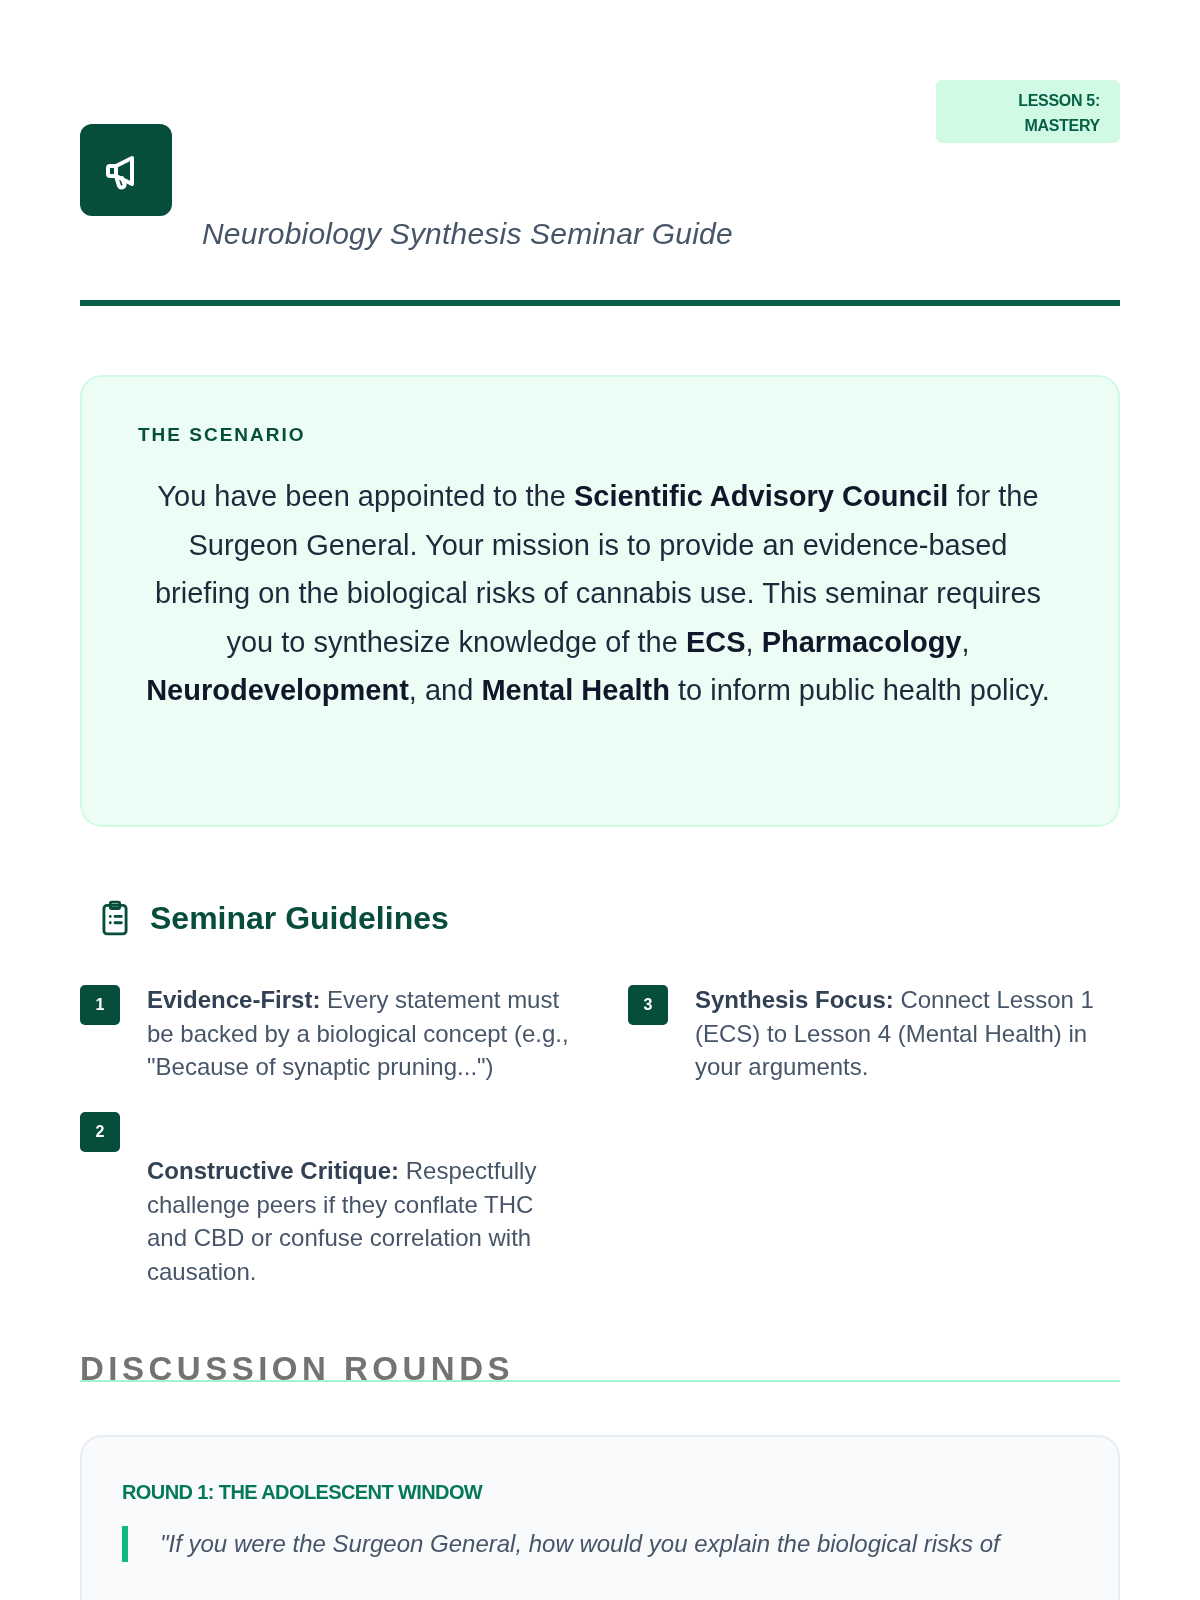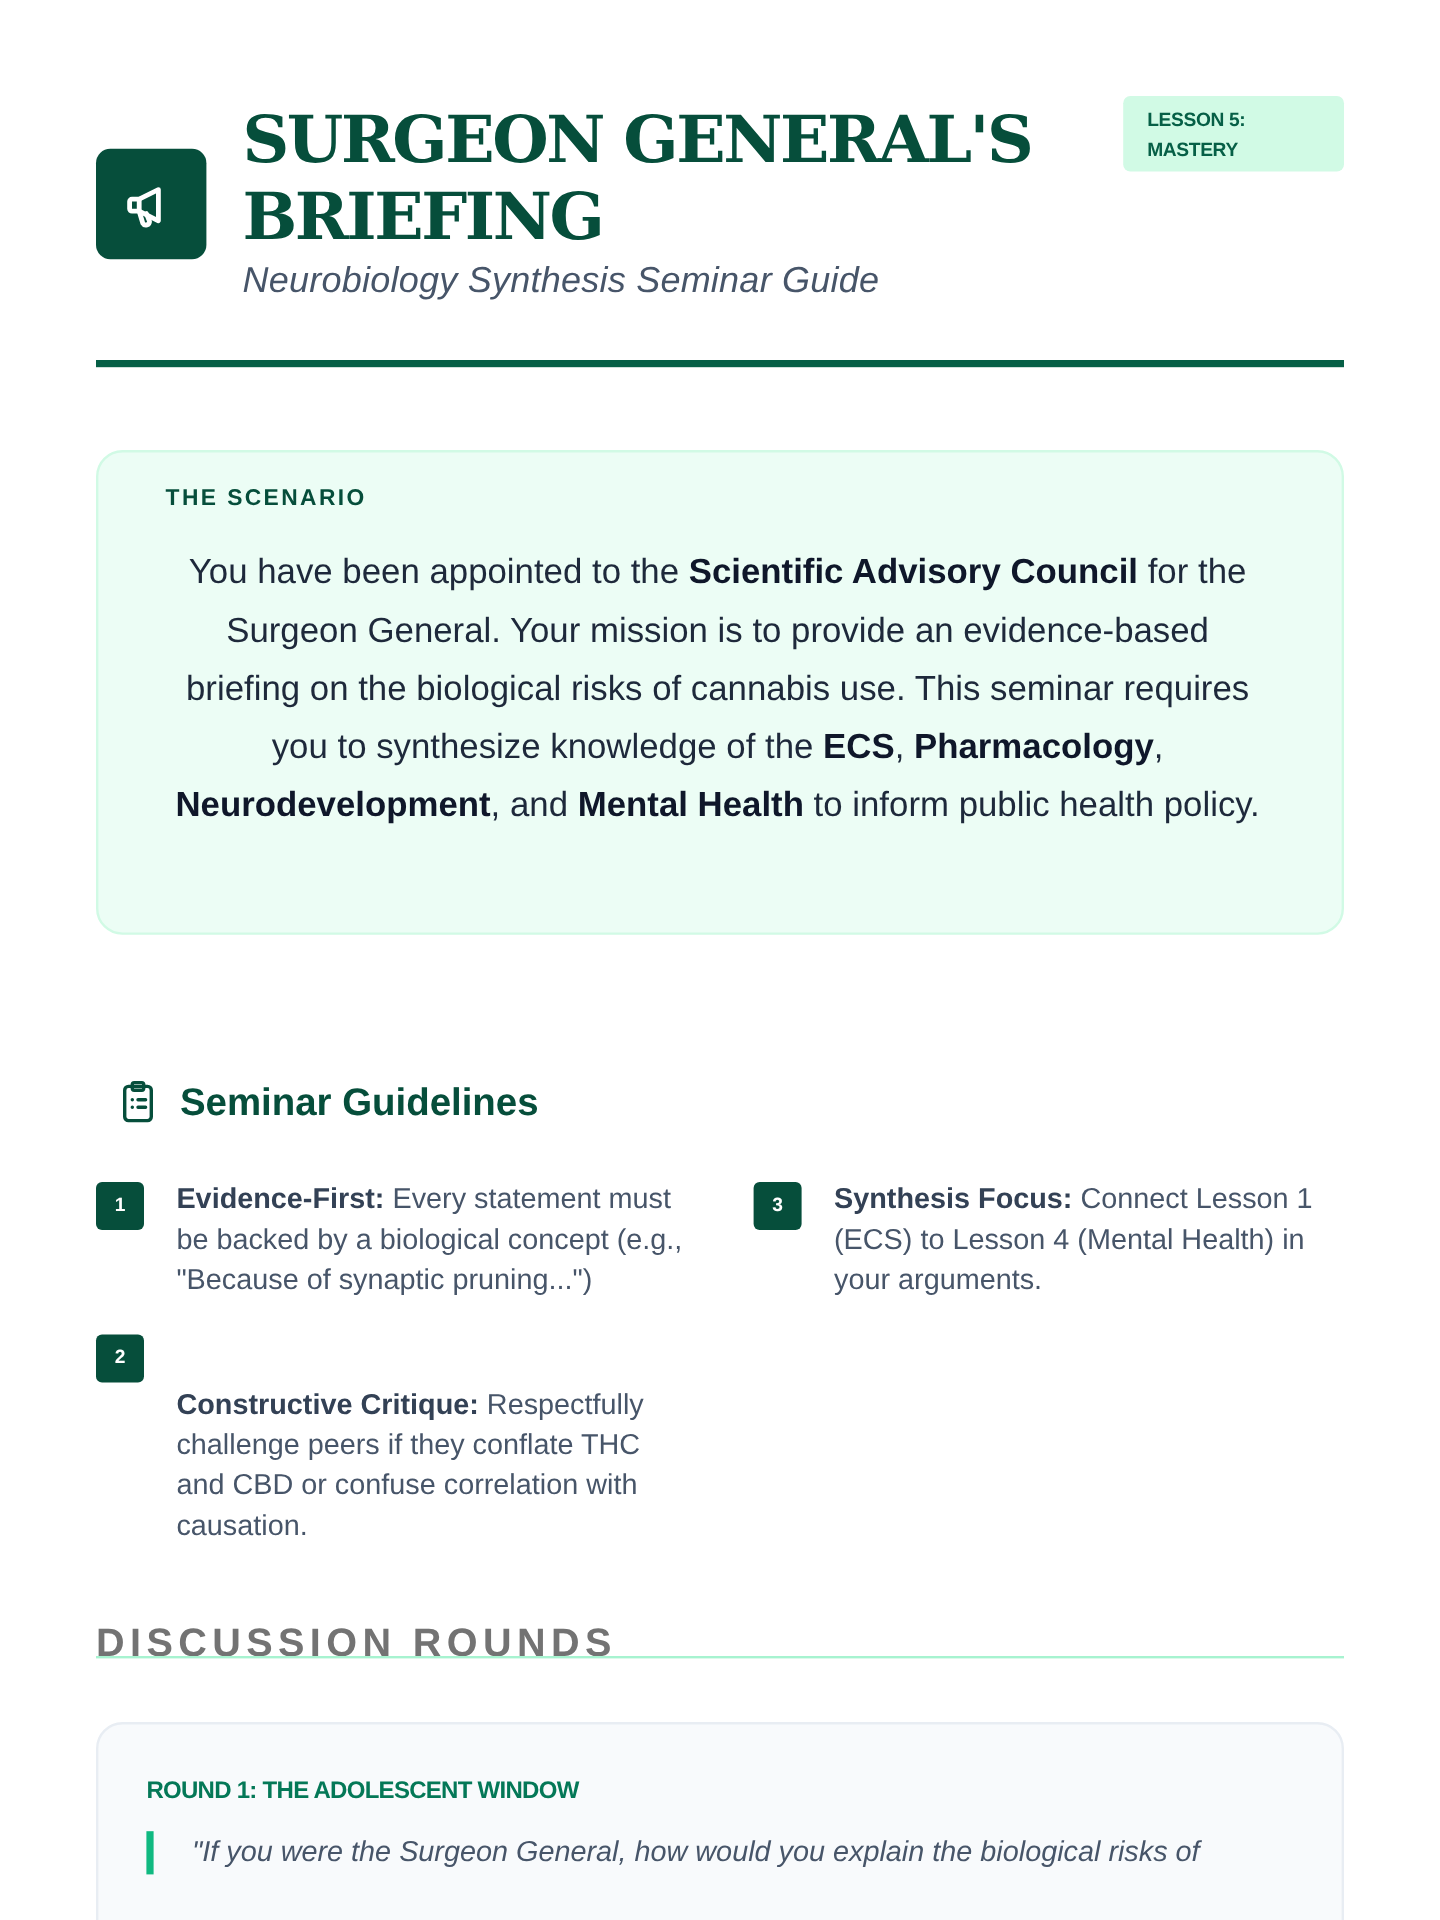--- a/index.html
+++ b/index.html
@@ -23,35 +23,35 @@
       color: #064e3b; letter-spacing: -2px; text-transform: uppercase;
     }
     .subtitle {
       position: absolute; left: 122px; top: 137px;
       font-family: "Liberation Sans", sans-serif; font-style: italic;
       font-size: 30px; color: #475569; letter-spacing: 0.2px;
     }
     .lesson-badge {
       position: absolute; right: 0; top: 0; width: 184px; height: 63px;
       background: #d1fae5; border-radius: 6px;
-      padding: 8px 20px; 
+      padding: 8px 20px; text-align: right;
       font-family: "Liberation Sans", sans-serif; font-weight: bold;
       font-size: 16px; line-height: 25px; color: #065f46;
       letter-spacing: -0.3px; text-transform: uppercase;
     }
     .header-rule {
       position: absolute; left: 0; top: 300px; width: 1040px; height: 6px;
       background: #065f46;
     }
 
     
     .scenario {
-      position: absolute; left: 0; top: 375px; width: 1040px; height: 404px;
+      position: absolute; left: 0; top: 375px; width: 1040px; height: 452px;
       background: #ecfdf5; border: 2px solid #d1fae5; border-radius: 22px;
-      padding: 28px 56px 0 56px;
+      padding: 47px 56px 0 56px;
     }
     .scenario-label {
       font-weight: bold; font-size: 19px; letter-spacing: 2px;
       color: #064e3b; text-transform: uppercase; margin-bottom: 26px;
     }
     .scenario-text {
       font-size: 29px; line-height: 48.5px; color: #1e293b; width: 920px; text-align: center;
     }
     .scenario-text b { color: #0f172a; }
 
@@ -111,21 +111,20 @@
 <div class="page">
 
   <header class="header">
     <div class="logo-box">
       <svg viewBox="0 0 24 24" fill="none" stroke="#ffffff" stroke-width="2" stroke-linecap="round" stroke-linejoin="round">
         <path d="M3 11v3a1 1 0 0 0 1 1h3l8 4V6L7 10H4a1 1 0 0 0-1 1z"></path>
         <path d="M7 10v5"></path>
         <path d="M7 15l1.5 5a1.5 1.5 0 0 0 2.8-.8L10 16"></path>
       </svg>
     </div>
-    <h1 class="title">Surgeon General's Briefing</h1>
     <div class="subtitle">Neurobiology Synthesis Seminar Guide</div>
     <div class="lesson-badge">
       <div>Lesson 5:</div>
       <div>Mastery</div>
     </div>
   </header>
 
   <div class="header-rule"></div>
 
   <section class="scenario">

